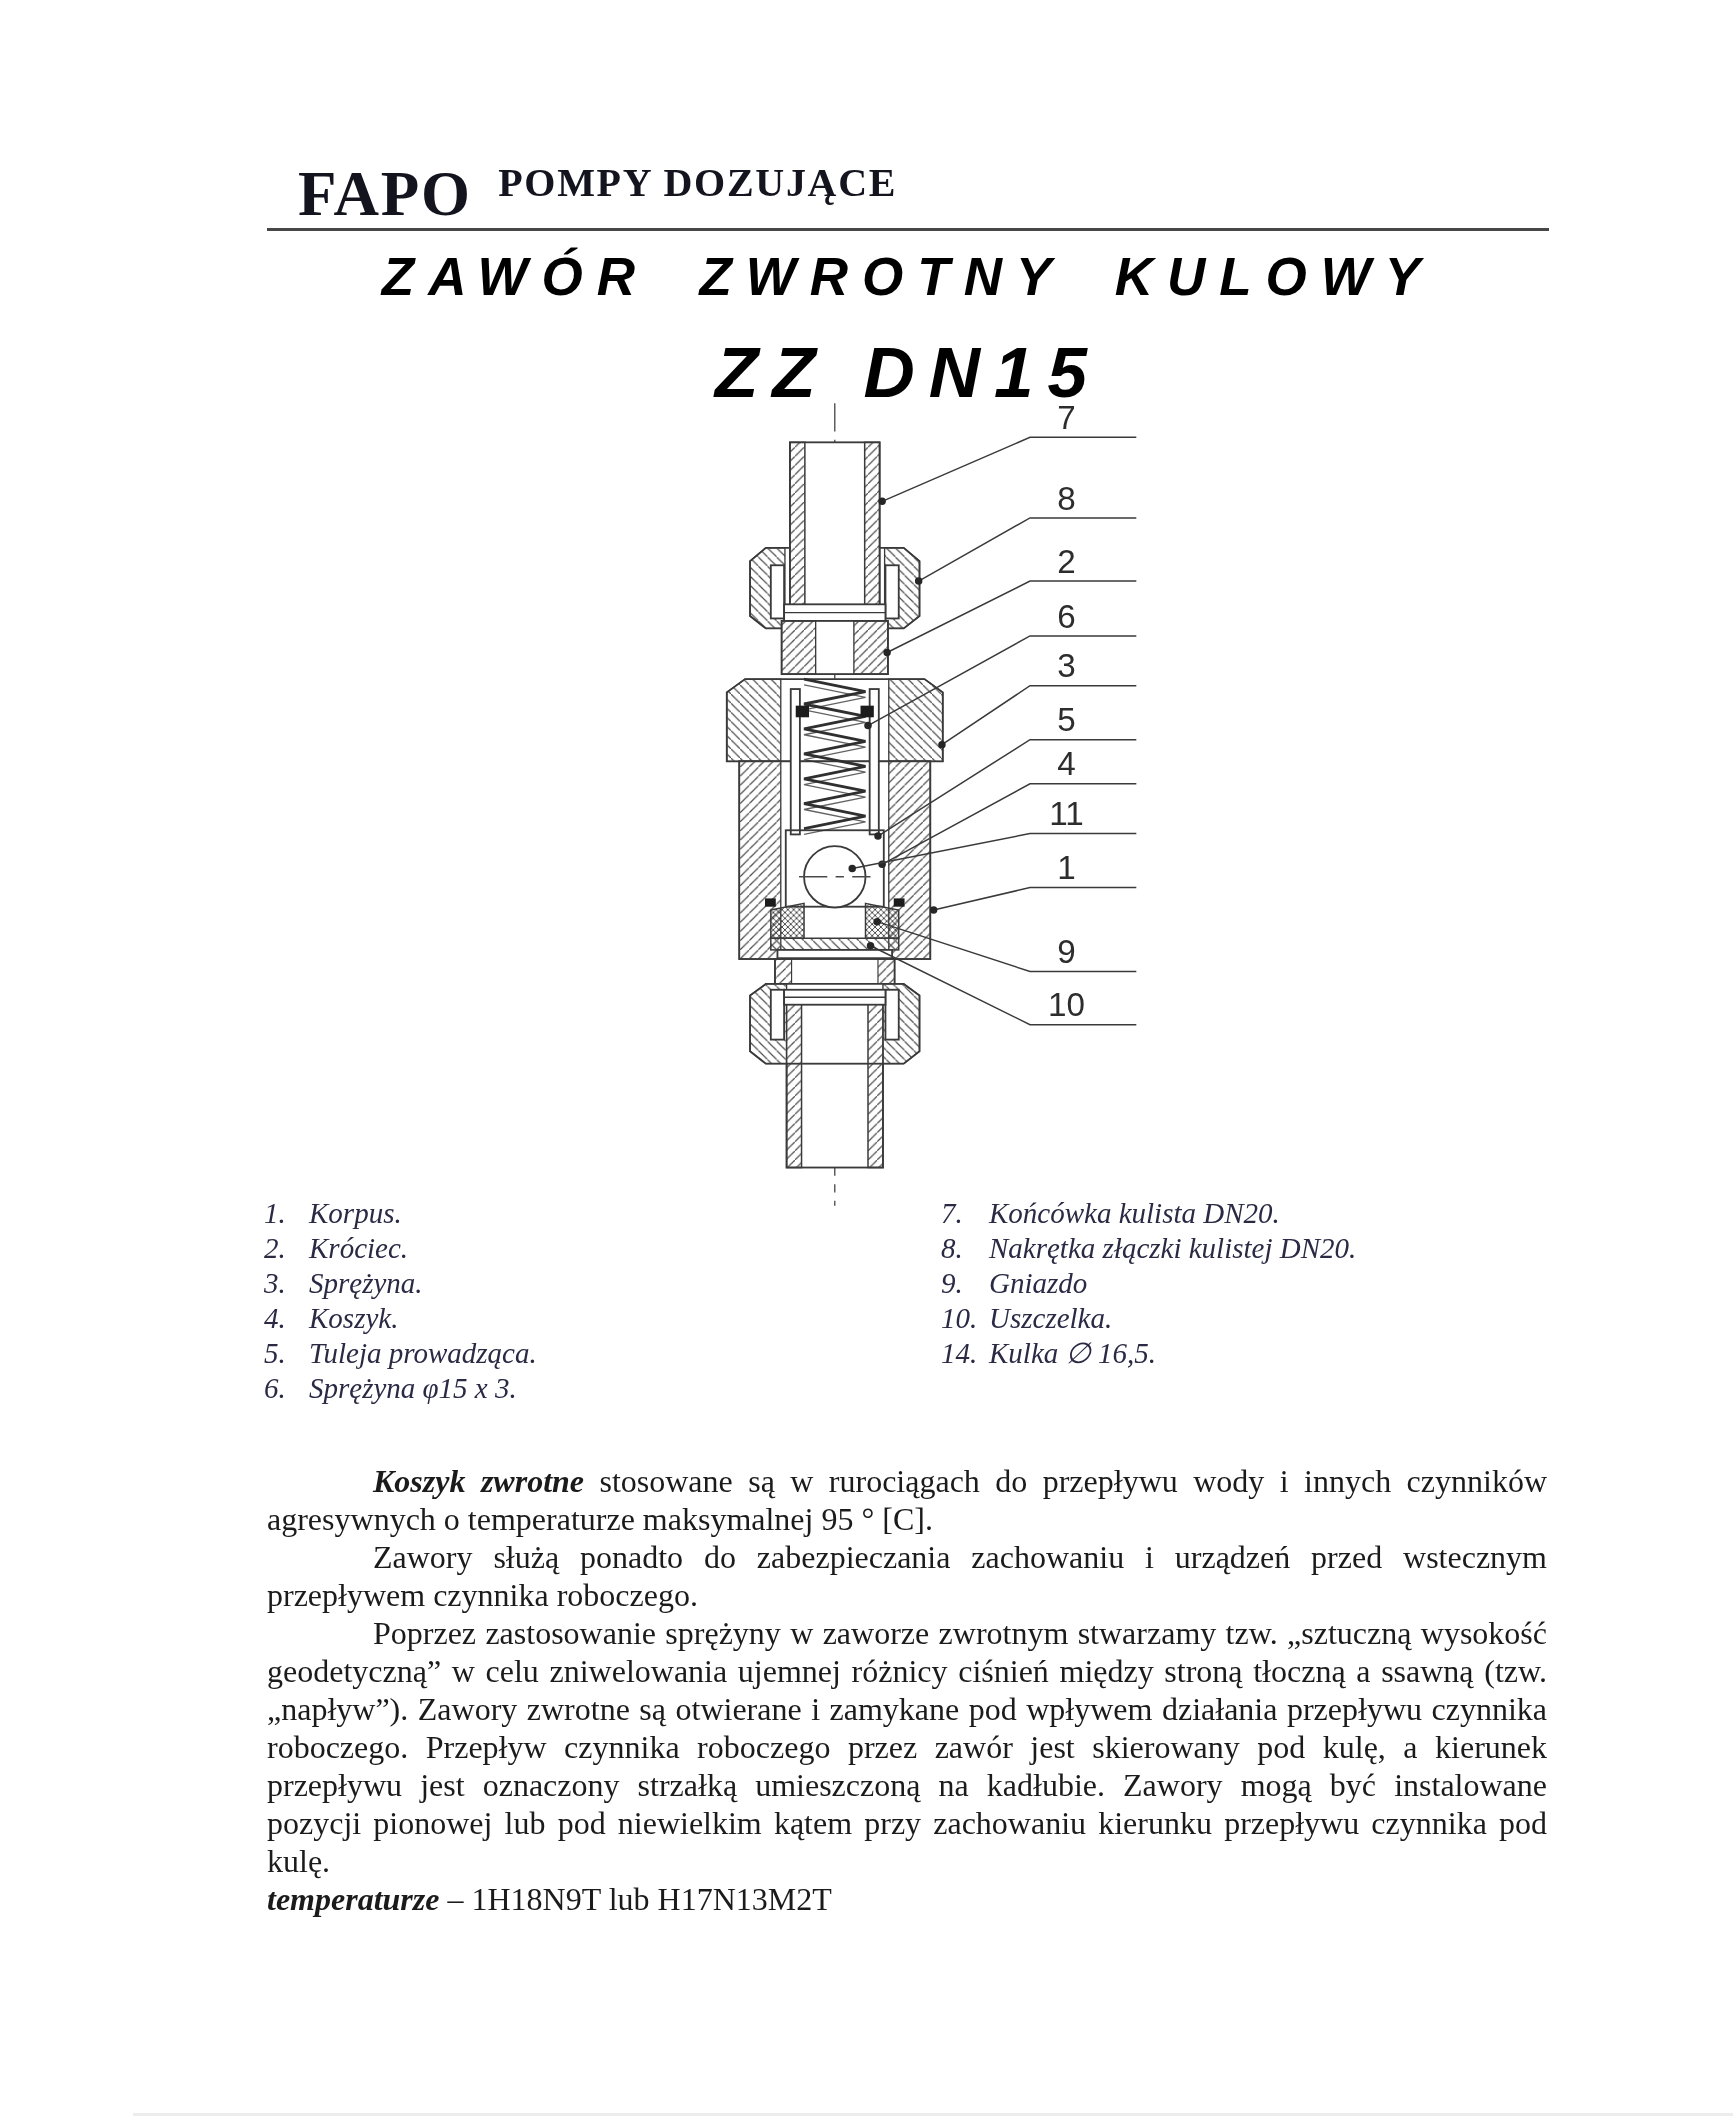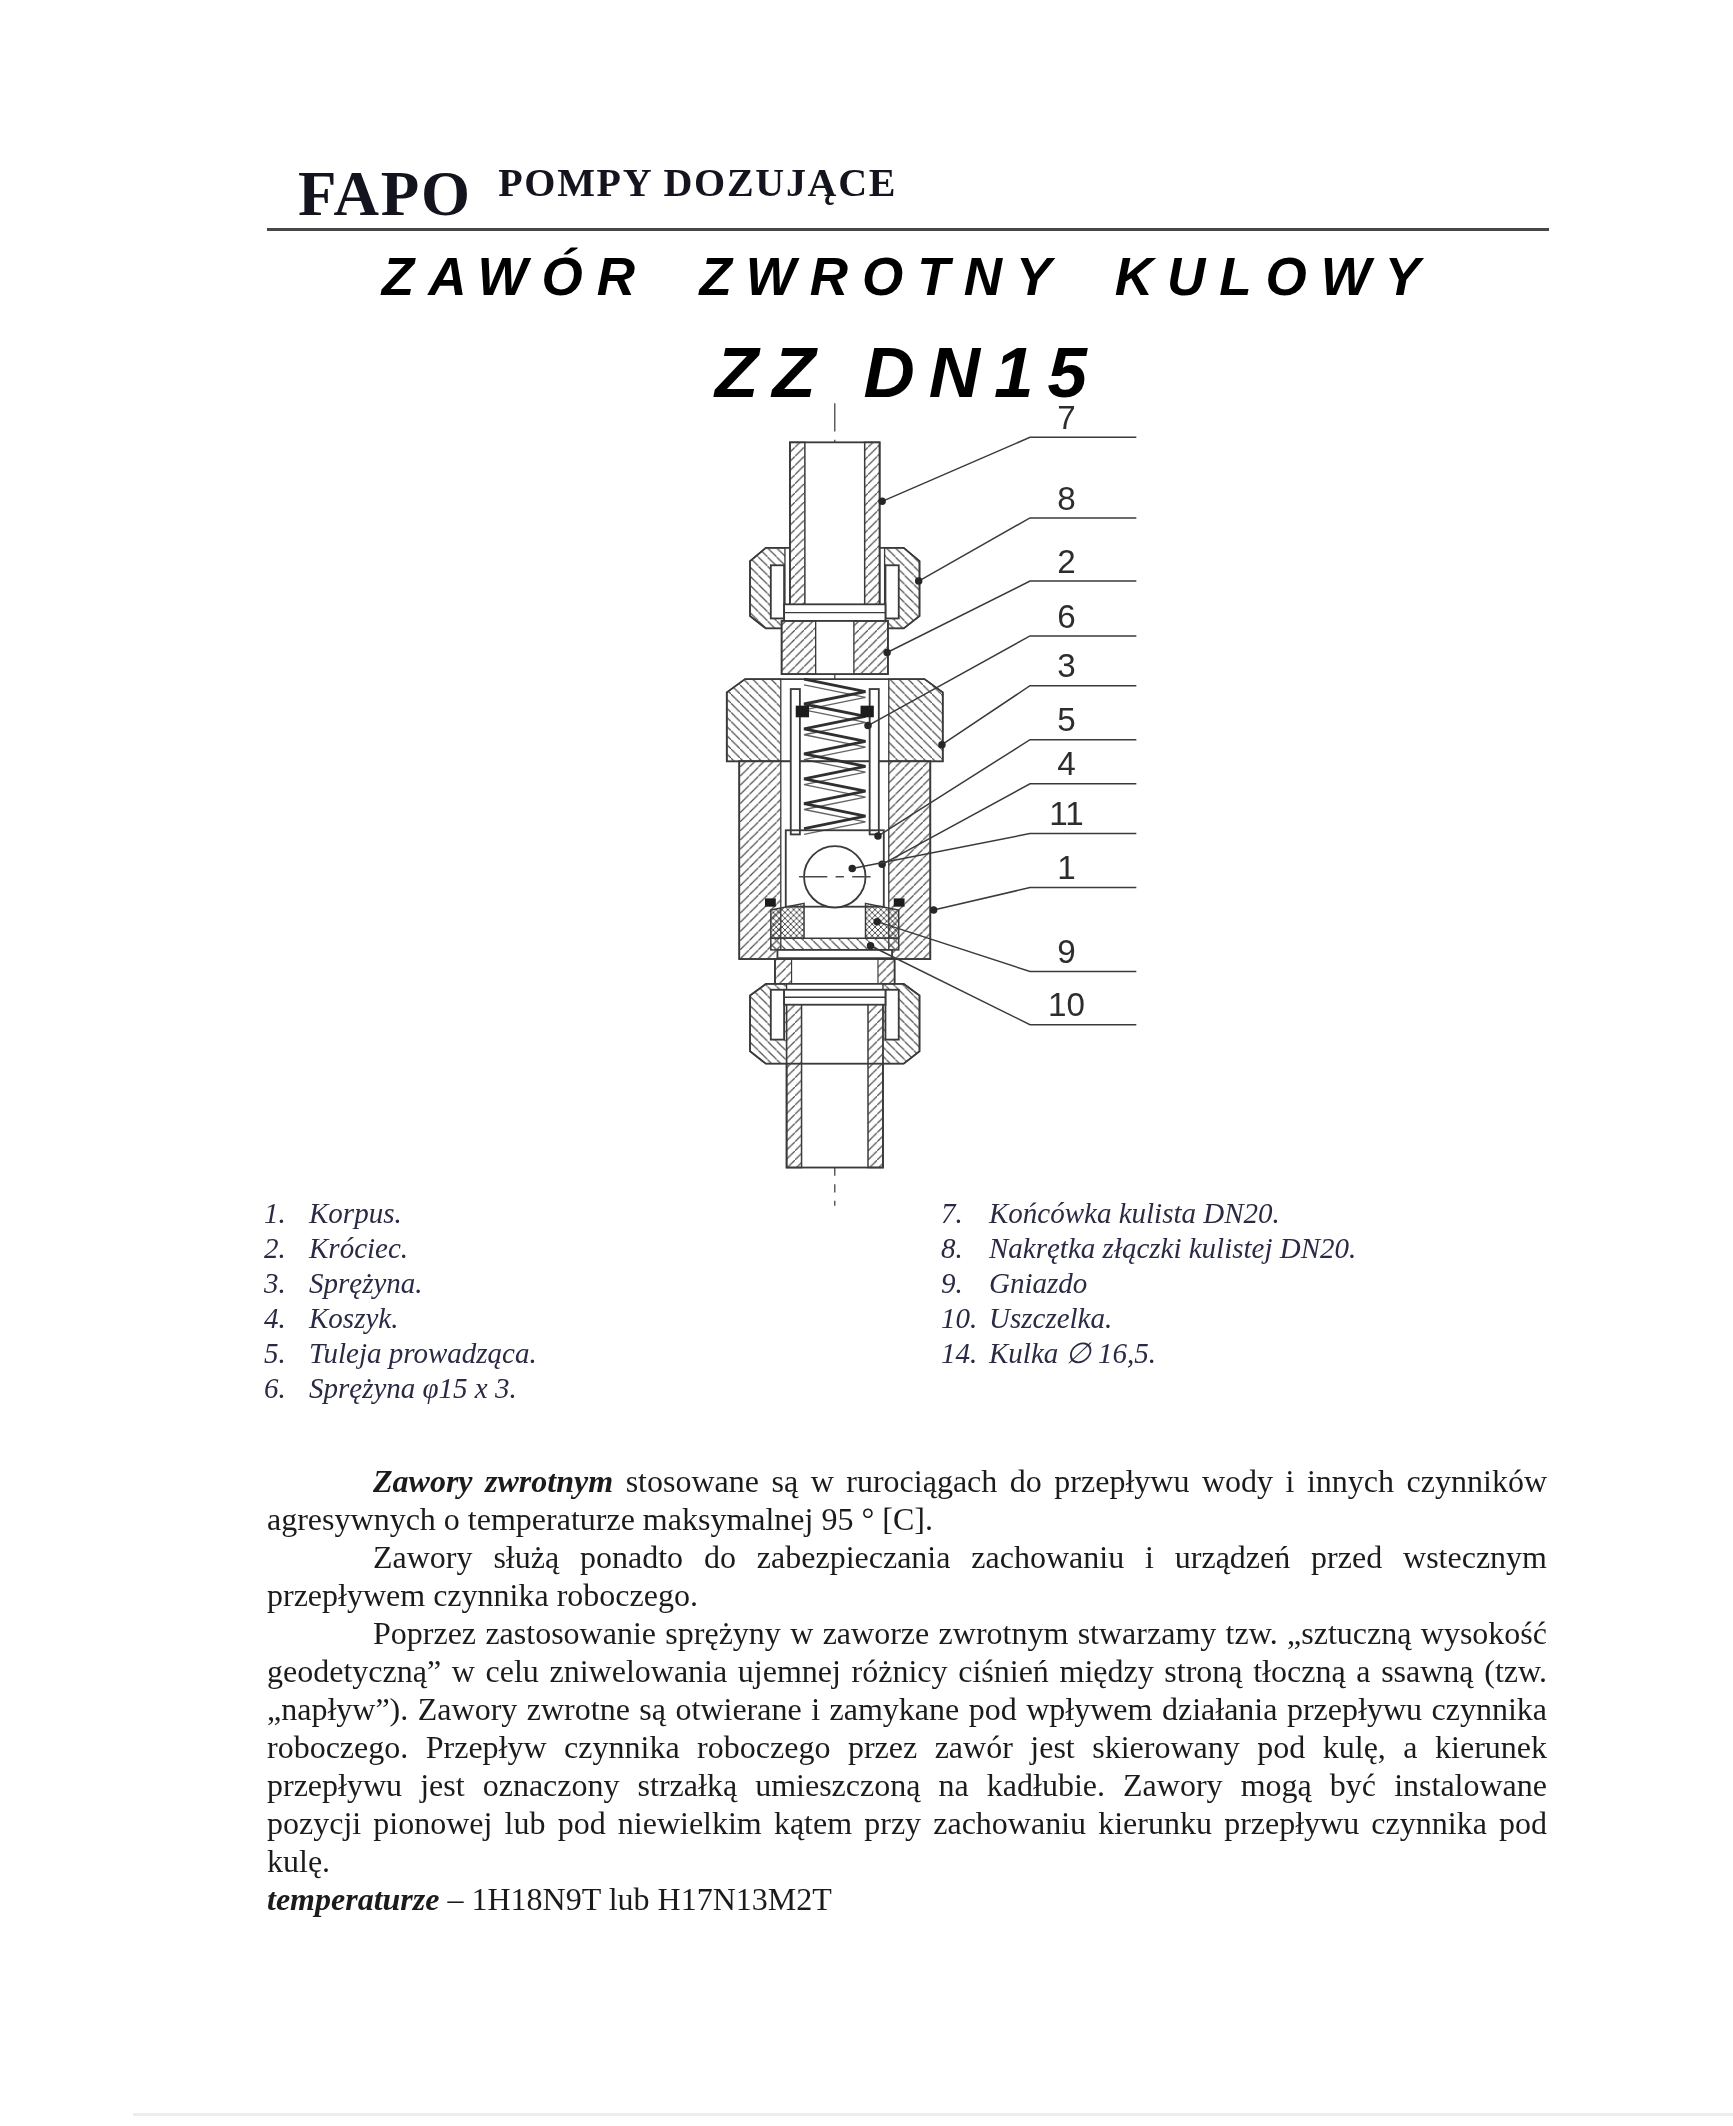--- a/index.html
+++ b/index.html
@@ -271,21 +271,21 @@
       <span class="pnum">10.</span>
       <span class="plbl">Uszczelka.</span>
     </div>
     <div class="prow">
       <span class="pnum">14.</span>
       <span class="plbl">Kulka ∅ 16,5.</span>
     </div>
   </div>
 
   <div class="bodytext">
-    <p><span class="bi">Zawory zwrotnym</span><span> stosowane są w rurociągach do przepływu wody i innych czynników agresywnych o temperaturze maksymalnej 95 ° [C].</span></p>
+    <p><span class="bi">Koszyk zwrotne</span><span> stosowane są w rurociągach do przepływu wody i innych czynników agresywnych o temperaturze maksymalnej 95 ° [C].</span></p>
     <p>Zawory służą ponadto do zabezpieczania zachowaniu i urządzeń przed wstecznym przepływem czynnika roboczego.</p>
     <p>Poprzez zastosowanie sprężyny w zaworze zwrotnym stwarzamy tzw. „sztuczną wysokość geodetyczną” w celu zniwelowania ujemnej różnicy ciśnień między stroną tłoczną a ssawną (tzw. „napływ”). Zawory zwrotne są otwierane i zamykane pod wpływem działania przepływu czynnika roboczego. Przepływ czynnika roboczego przez zawór jest skierowany pod kulę, a kierunek przepływu jest oznaczony strzałką umieszczoną na kadłubie. Zawory mogą być instalowane  pozycji pionowej lub pod niewielkim kątem przy zachowaniu kierunku przepływu czynnika pod kulę.</p>
     <p class="noindent"><span class="bi">temperaturze</span><span> – 1H18N9T lub H17N13M2T</span></p>
   </div>
 
   <div class="bottom-rule"></div>
 </div>
 
 
 </body></html>

